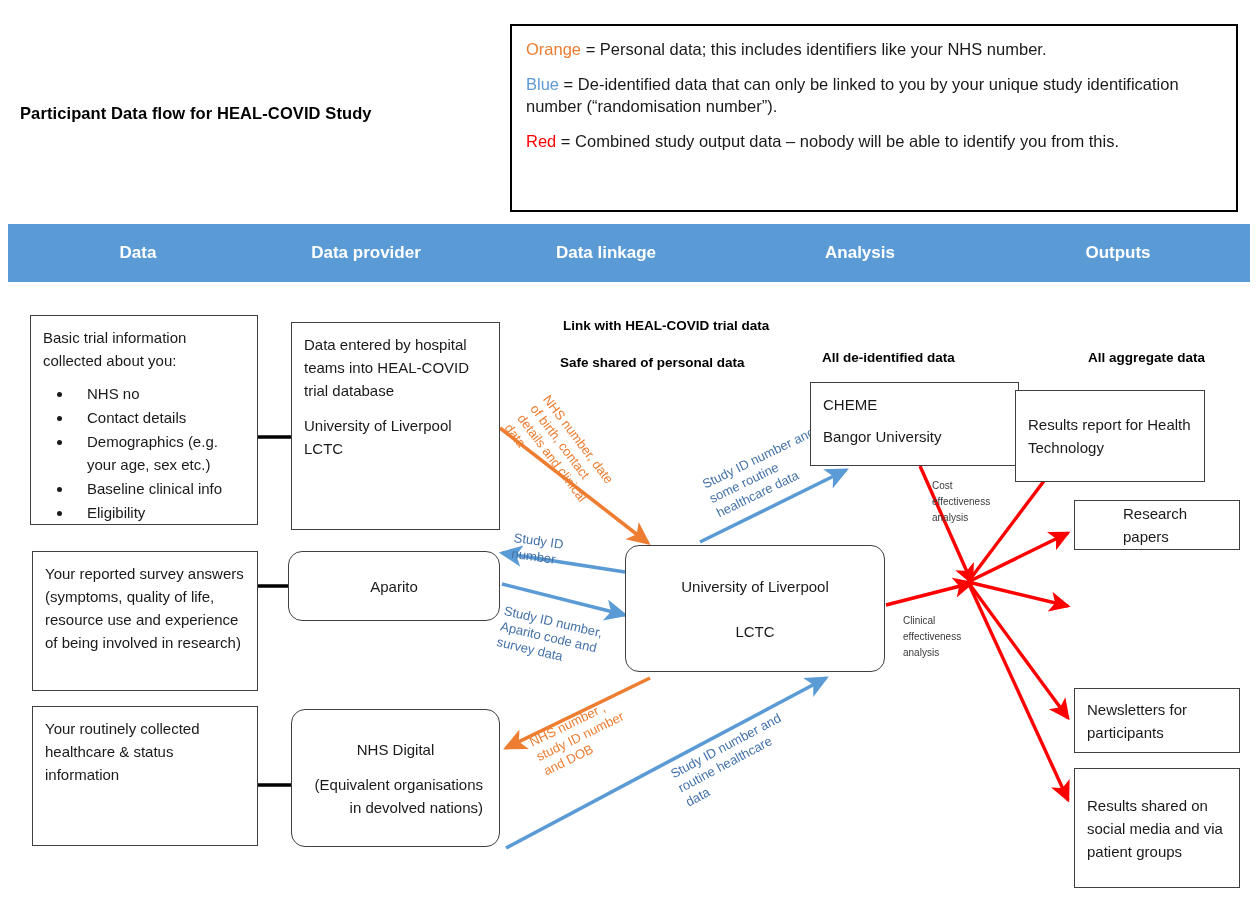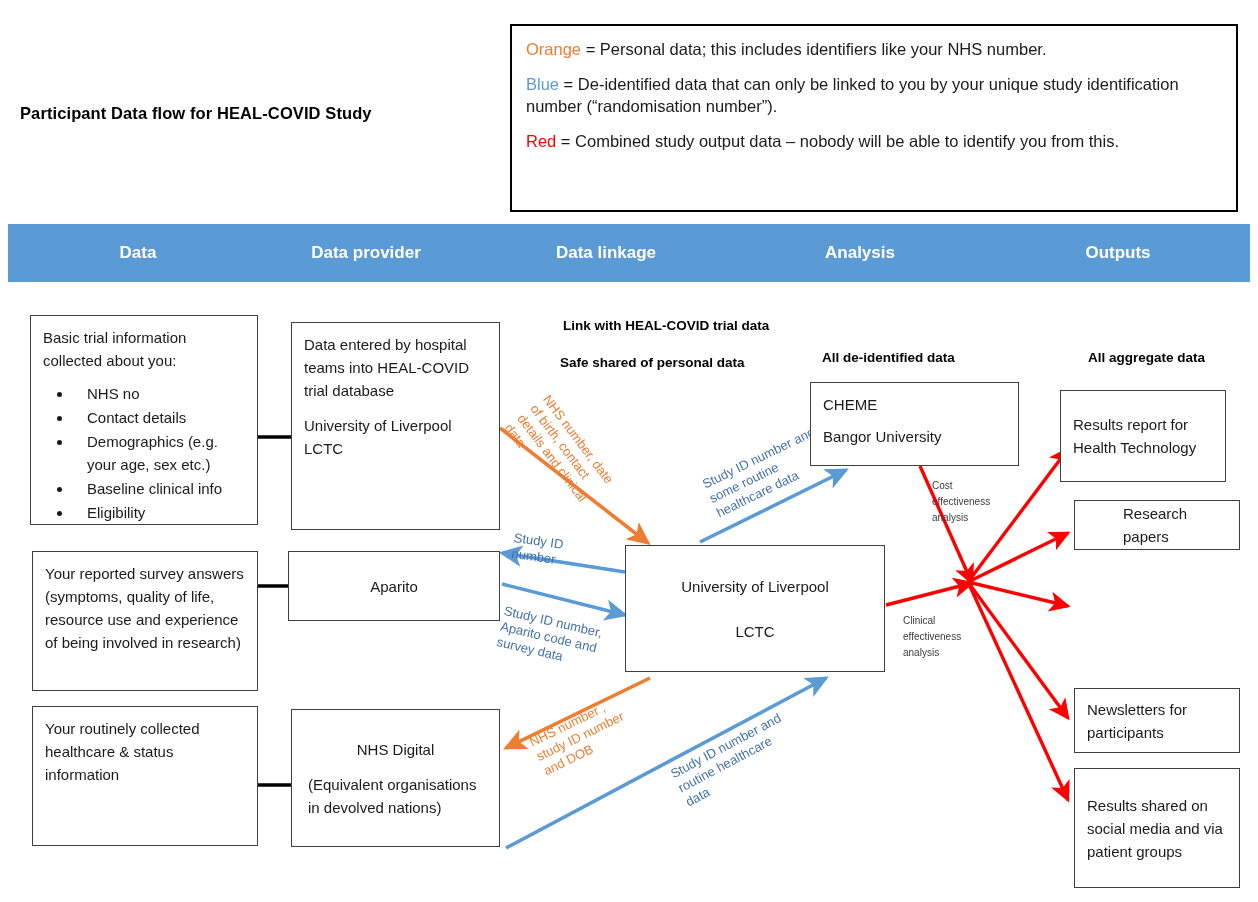--- a/index.html
+++ b/index.html
@@ -21,21 +21,21 @@
   .sw-red{color:#FF0000;}
 
   .bandbar{position:absolute;left:8px;top:224px;width:1242px;height:58px;
            background:#5B9BD5;}
   .bandbar .col{position:absolute;top:0;height:58px;line-height:58px;
       text-align:center;color:#fff;font-weight:bold;font-size:17px;}
 
   .box{position:absolute;background:#fff;border:1.2px solid #3f3f3f;
        box-sizing:border-box;font-size:15px;line-height:23px;color:#1a1a1a;}
   .box.pad{padding:10px 12px;}
-  .box.ctr{display:flex;flex-direction:column;align-items:center;justify-content:center;text-align:left;}
+  .box.ctr{display:flex;flex-direction:column;align-items:center;justify-content:center;text-align:right;border-radius:14px;}
   .box.mid{display:flex;flex-direction:column;justify-content:center;}
 
   ul.bul{margin:10px 0 0 0;padding-left:30px;}
   ul.bul li{margin:0 0 1px 0;padding-left:14px;line-height:23px;}
 
   .sublabel{position:absolute;font-size:13.5px;font-weight:bold;color:#000;}
 
   .elabel{position:absolute;font-size:13px;line-height:16px;white-space:pre-line;}
   .elabel.or{color:#ED7D31;}
   .elabel.bl{color:#4472A8;}
@@ -182,21 +182,21 @@
 
   <div class="elabel gy" style="left:932px;top:478px;width:96px;">Cost
 effectiveness
 analysis</div>
   <div class="elabel gy" style="left:903px;top:613px;width:96px;">Clinical
 effectiveness
 analysis</div>
 
   <div class="sublabel" style="left:1088px;top:350px;">All aggregate data</div>
 
-  <div class="box pad mid" style="left:1060px;top:390px;width:166px;height:92px;">
+  <div class="box pad mid" style="left:1015px;top:390px;width:190px;height:92px;">
     <div>Results report for Health Technology</div>
   </div>
 
   <div class="box pad mid" style="left:1074px;top:500px;width:166px;height:50px;padding-left:48px;">
     <div>Research papers</div>
   </div>
 
 
   <div class="box pad mid" style="left:1074px;top:688px;width:166px;height:65px;">
     <div>Newsletters for participants</div>

